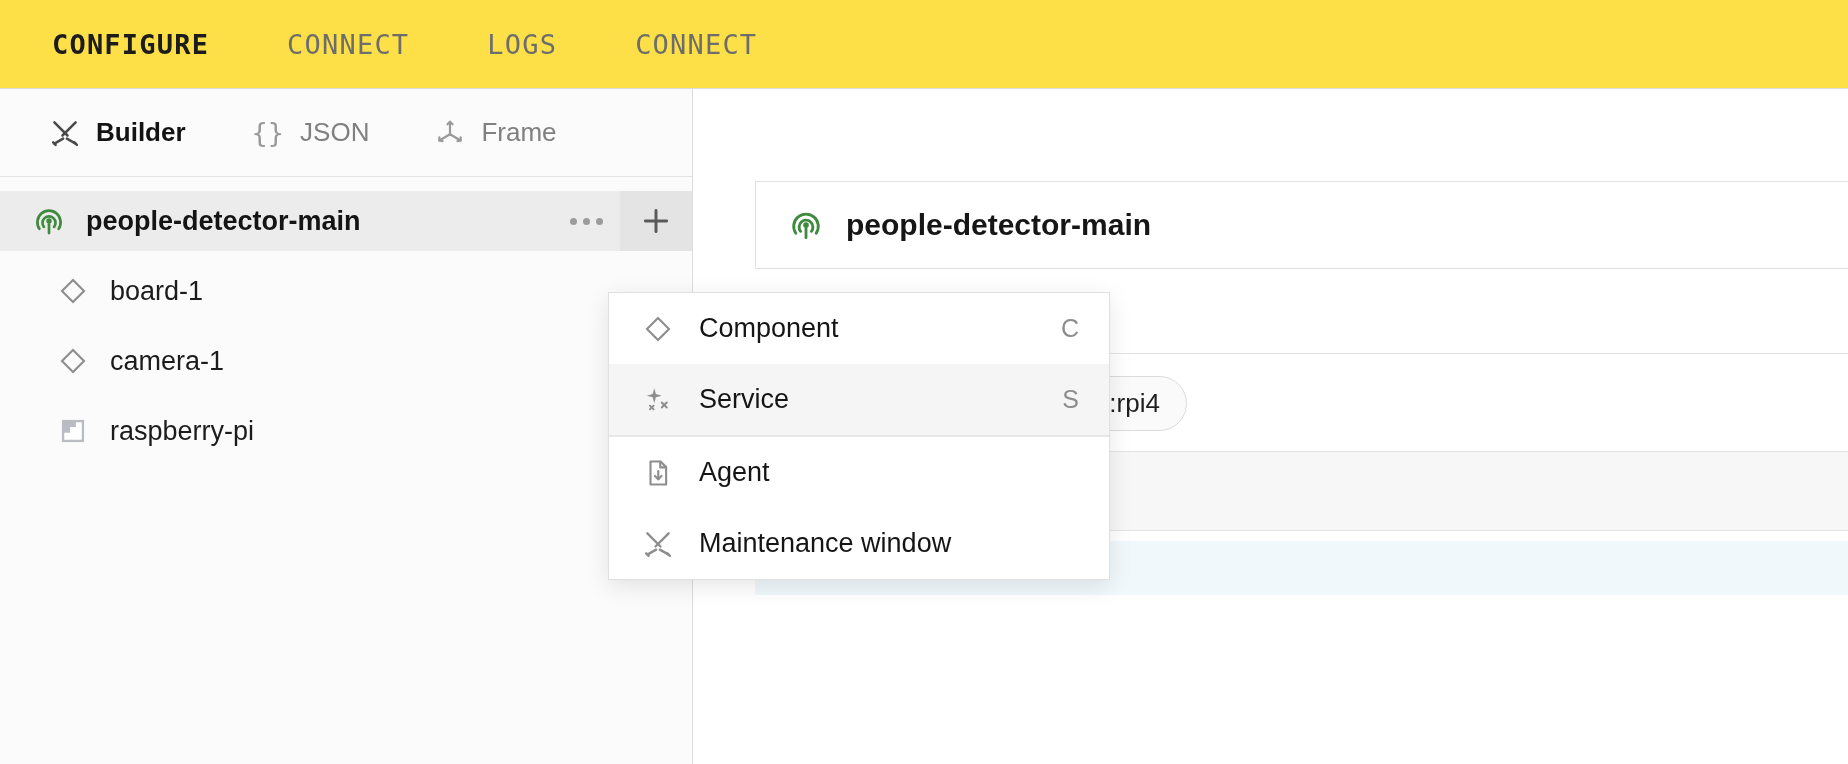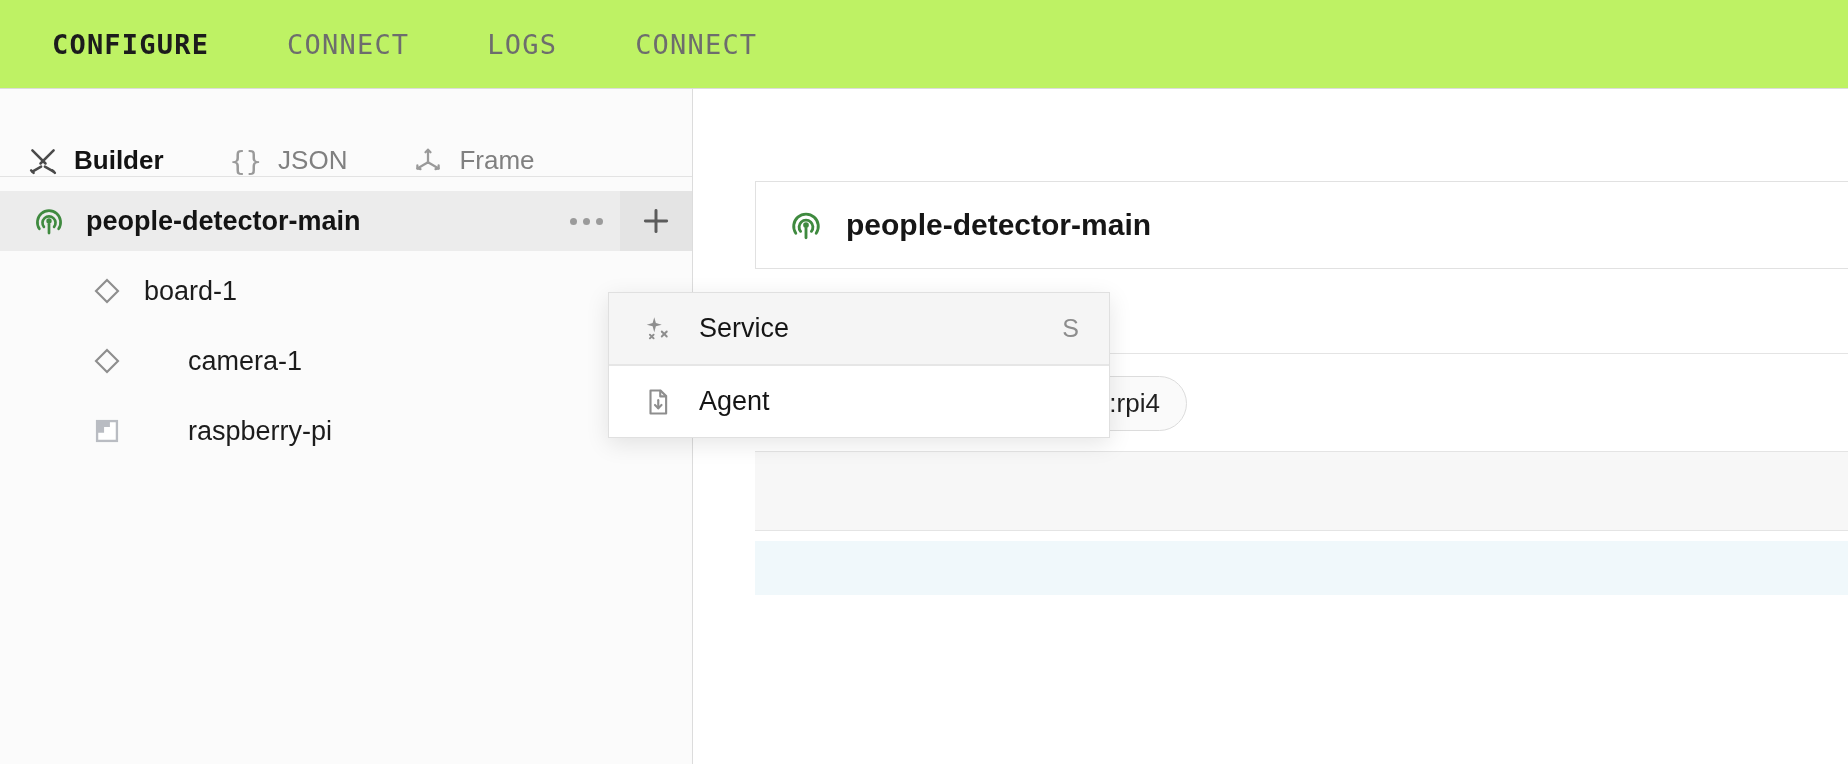--- a/index.html
+++ b/index.html
@@ -15,21 +15,21 @@
     overflow: hidden;
     position: relative;
   }
 
   
   .topbar {
     position: absolute;
     left: 0; top: 0;
     width: 1848px;
     height: 89px;
-    background: #bef264;
+    background: #fde047;
     border-bottom: 1px solid #dcdcdc;
     box-sizing: border-box;
     display: flex;
     align-items: center;
     padding-left: 52px;
   }
   .topnav-item {
     font-family: "DejaVu Sans Mono", "Liberation Mono", monospace;
     font-size: 27px;
     letter-spacing: 1.2px;
@@ -50,22 +50,22 @@
     width: 693px;
     height: 675px;
     background: #fbfbfb;
     border-right: 1px solid #dcdcdc;
     box-sizing: border-box;
   }
   .subtabs {
     height: 88px;
     border-bottom: 1px solid #e3e3e3;
     display: flex;
-    align-items: flex-end;
-    padding-left: 28px;
+    align-items: center;
+    padding-left: 50px;
     box-sizing: border-box;
     background: #fbfbfb;
   }
   .subtab {
     display: flex;
     align-items: center;
     margin-right: 66px;
     cursor: pointer;
     color: #808080;
     font-size: 26px;
@@ -128,28 +128,28 @@
   }
   .plus-btn {
     width: 72px;
     background: #e4e4e4;
     display: flex;
     align-items: center;
     justify-content: center;
     cursor: pointer;
     font-size: 0;
   }
-  .tree-row.child { padding-left: 88px; align-items: center; }
+  .tree-row.child { padding-left: 54px; align-items: center; }
   .child-label {
     font-size: 27px;
     color: #1c1c1c;
     margin-left: 18px;
     white-space: nowrap;
   }
-  .tree-row.child + .tree-row.child { margin-top: 10px; gap: 44px; }
+  .tree-row.child + .tree-row.child { margin-top: 10px; }
   .tree-spacer { height: 10px; }
 
   
   .main {
     position: absolute;
     left: 694px; top: 89px;
     width: 1154px;
     height: 675px;
     background: #ffffff;
   }
@@ -415,20 +415,29 @@
   <div class="gray-band" style="top:363px; height:78px;"></div>
 
   <div class="rule" style="top:441px;"></div>
 
   <div class="blue-band" style="top:452px; height:54px;"></div>
 
 </div>
 
 <div class="menu">
 
+  <div class="menu-item">
+    <span class="mi-icon">
+      <svg width="30" height="30" viewBox="0 0 24 24" fill="none" stroke="#8e8e8e" stroke-width="1.7">
+        <path d="M12 3.2 L20.8 12 L12 20.8 L3.2 12 Z"></path>
+      </svg>
+    </span>
+    <span class="mi-label">Component</span>
+    <span class="mi-key">C</span>
+  </div>
 
   <div class="menu-item hover">
     <span class="mi-icon">
       <svg width="30" height="30" viewBox="0 0 24 24" fill="none" stroke="#8e8e8e" stroke-width="1.5" stroke-linecap="round">
         <path d="M9 2.5 L10.3 7.2 L15 8.5 L10.3 9.8 L9 14.5 L7.7 9.8 L3 8.5 L7.7 7.2 Z" fill="#8e8e8e" stroke="none"></path>
         <path d="M15 14 L19 18"></path>
           <path d="M19 14 L15 18"></path>
         <path d="M5.5 16.5 L8.5 19.5"></path>
           <path d="M8.5 16.5 L5.5 19.5"></path>
       </svg>
@@ -449,14 +458,28 @@
         <path d="M13.8 3 L13.8 7.5 L18.3 7.5"></path>
         <path d="M12.2 10.5 L12.2 17"></path>
         <path d="M9.6 14.4 L12.2 17 L14.8 14.4"></path>
       </svg>
     </span>
     <span class="mi-label">Agent</span>
     <span class="mi-key"></span>
   </div>
 
 
+  <div class="menu-item">
+    <span class="mi-icon">
+      <svg width="30" height="30" viewBox="0 0 24 24" fill="none" stroke="#8e8e8e" stroke-width="1.9" stroke-linecap="round">
+        <path d="M3.5 3.5 L14 14"></path>
+        <path d="M13.5 16.5 L20.5 20.5"></path>
+        <path d="M20.5 3.5 L10 14"></path>
+        <path d="M10.5 16.5 L3.5 20.5"></path>
+        <path d="M2.5 19.5 L4.5 21.5"></path>
+        <path d="M19.5 19.5 L21.5 21.5"></path>
+      </svg>
+    </span>
+    <span class="mi-label">Maintenance window</span>
+    <span class="mi-key"></span>
+  </div>
 
 </div>
 
 </body></html>

